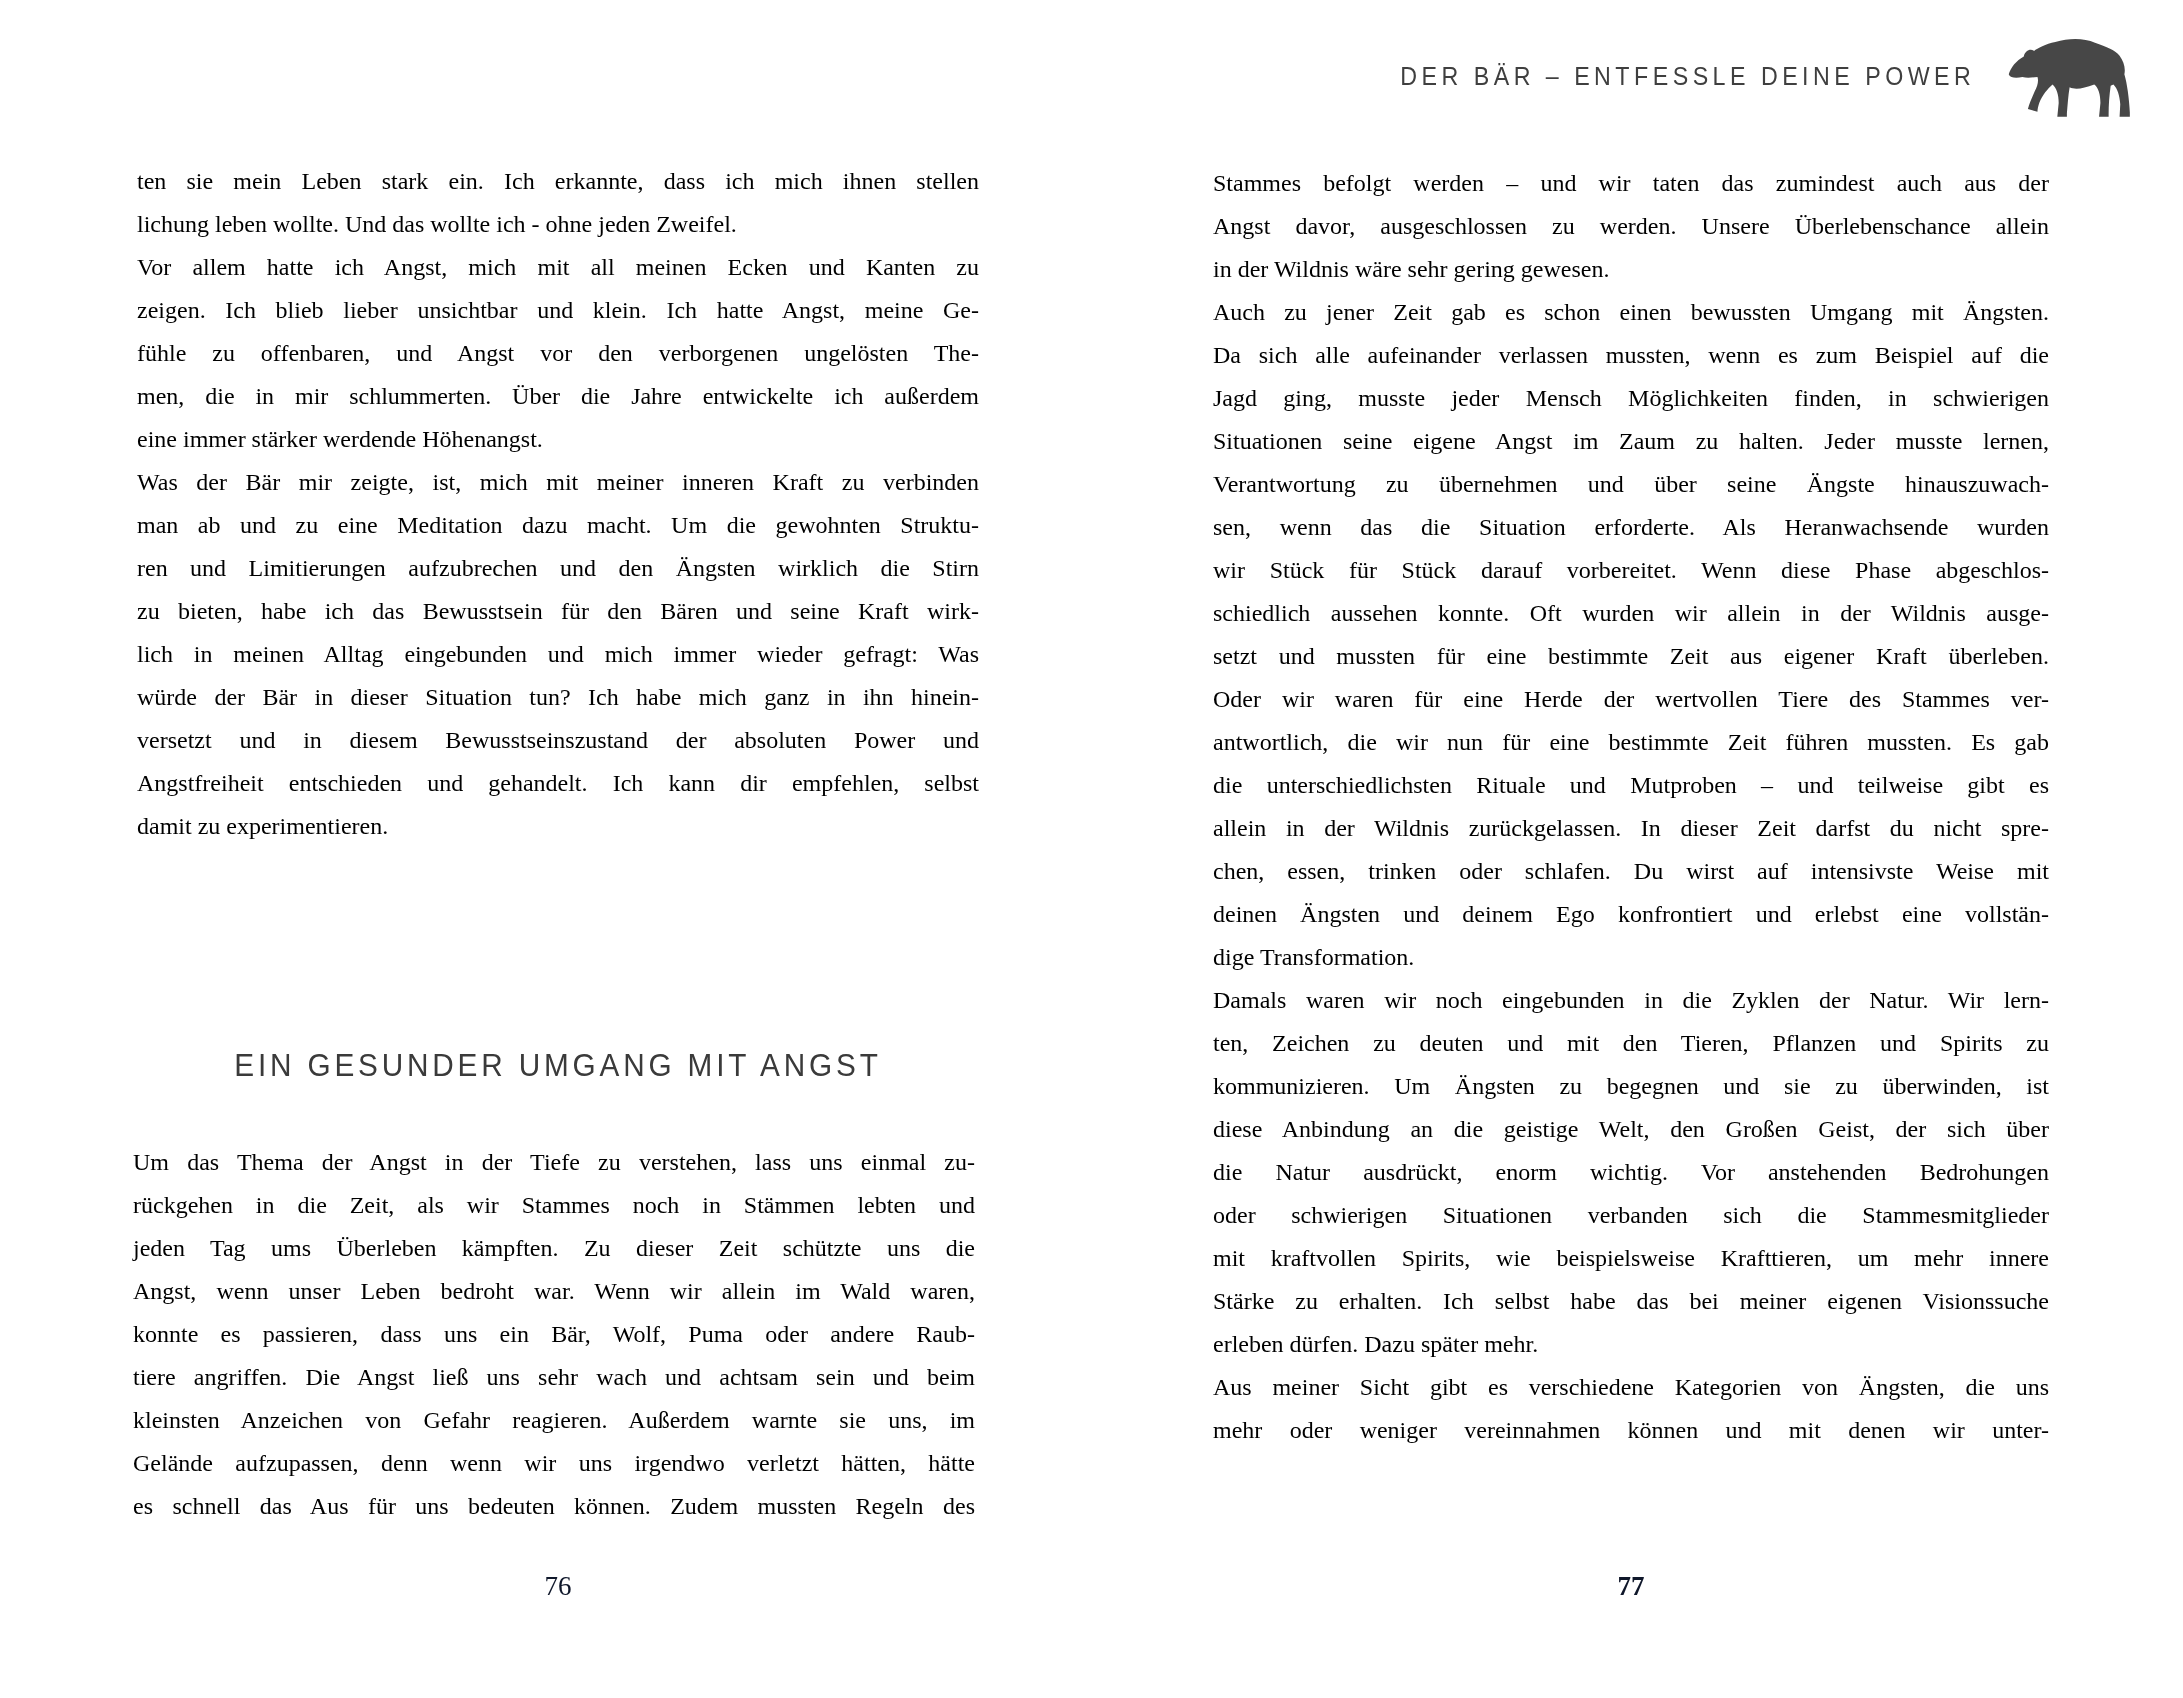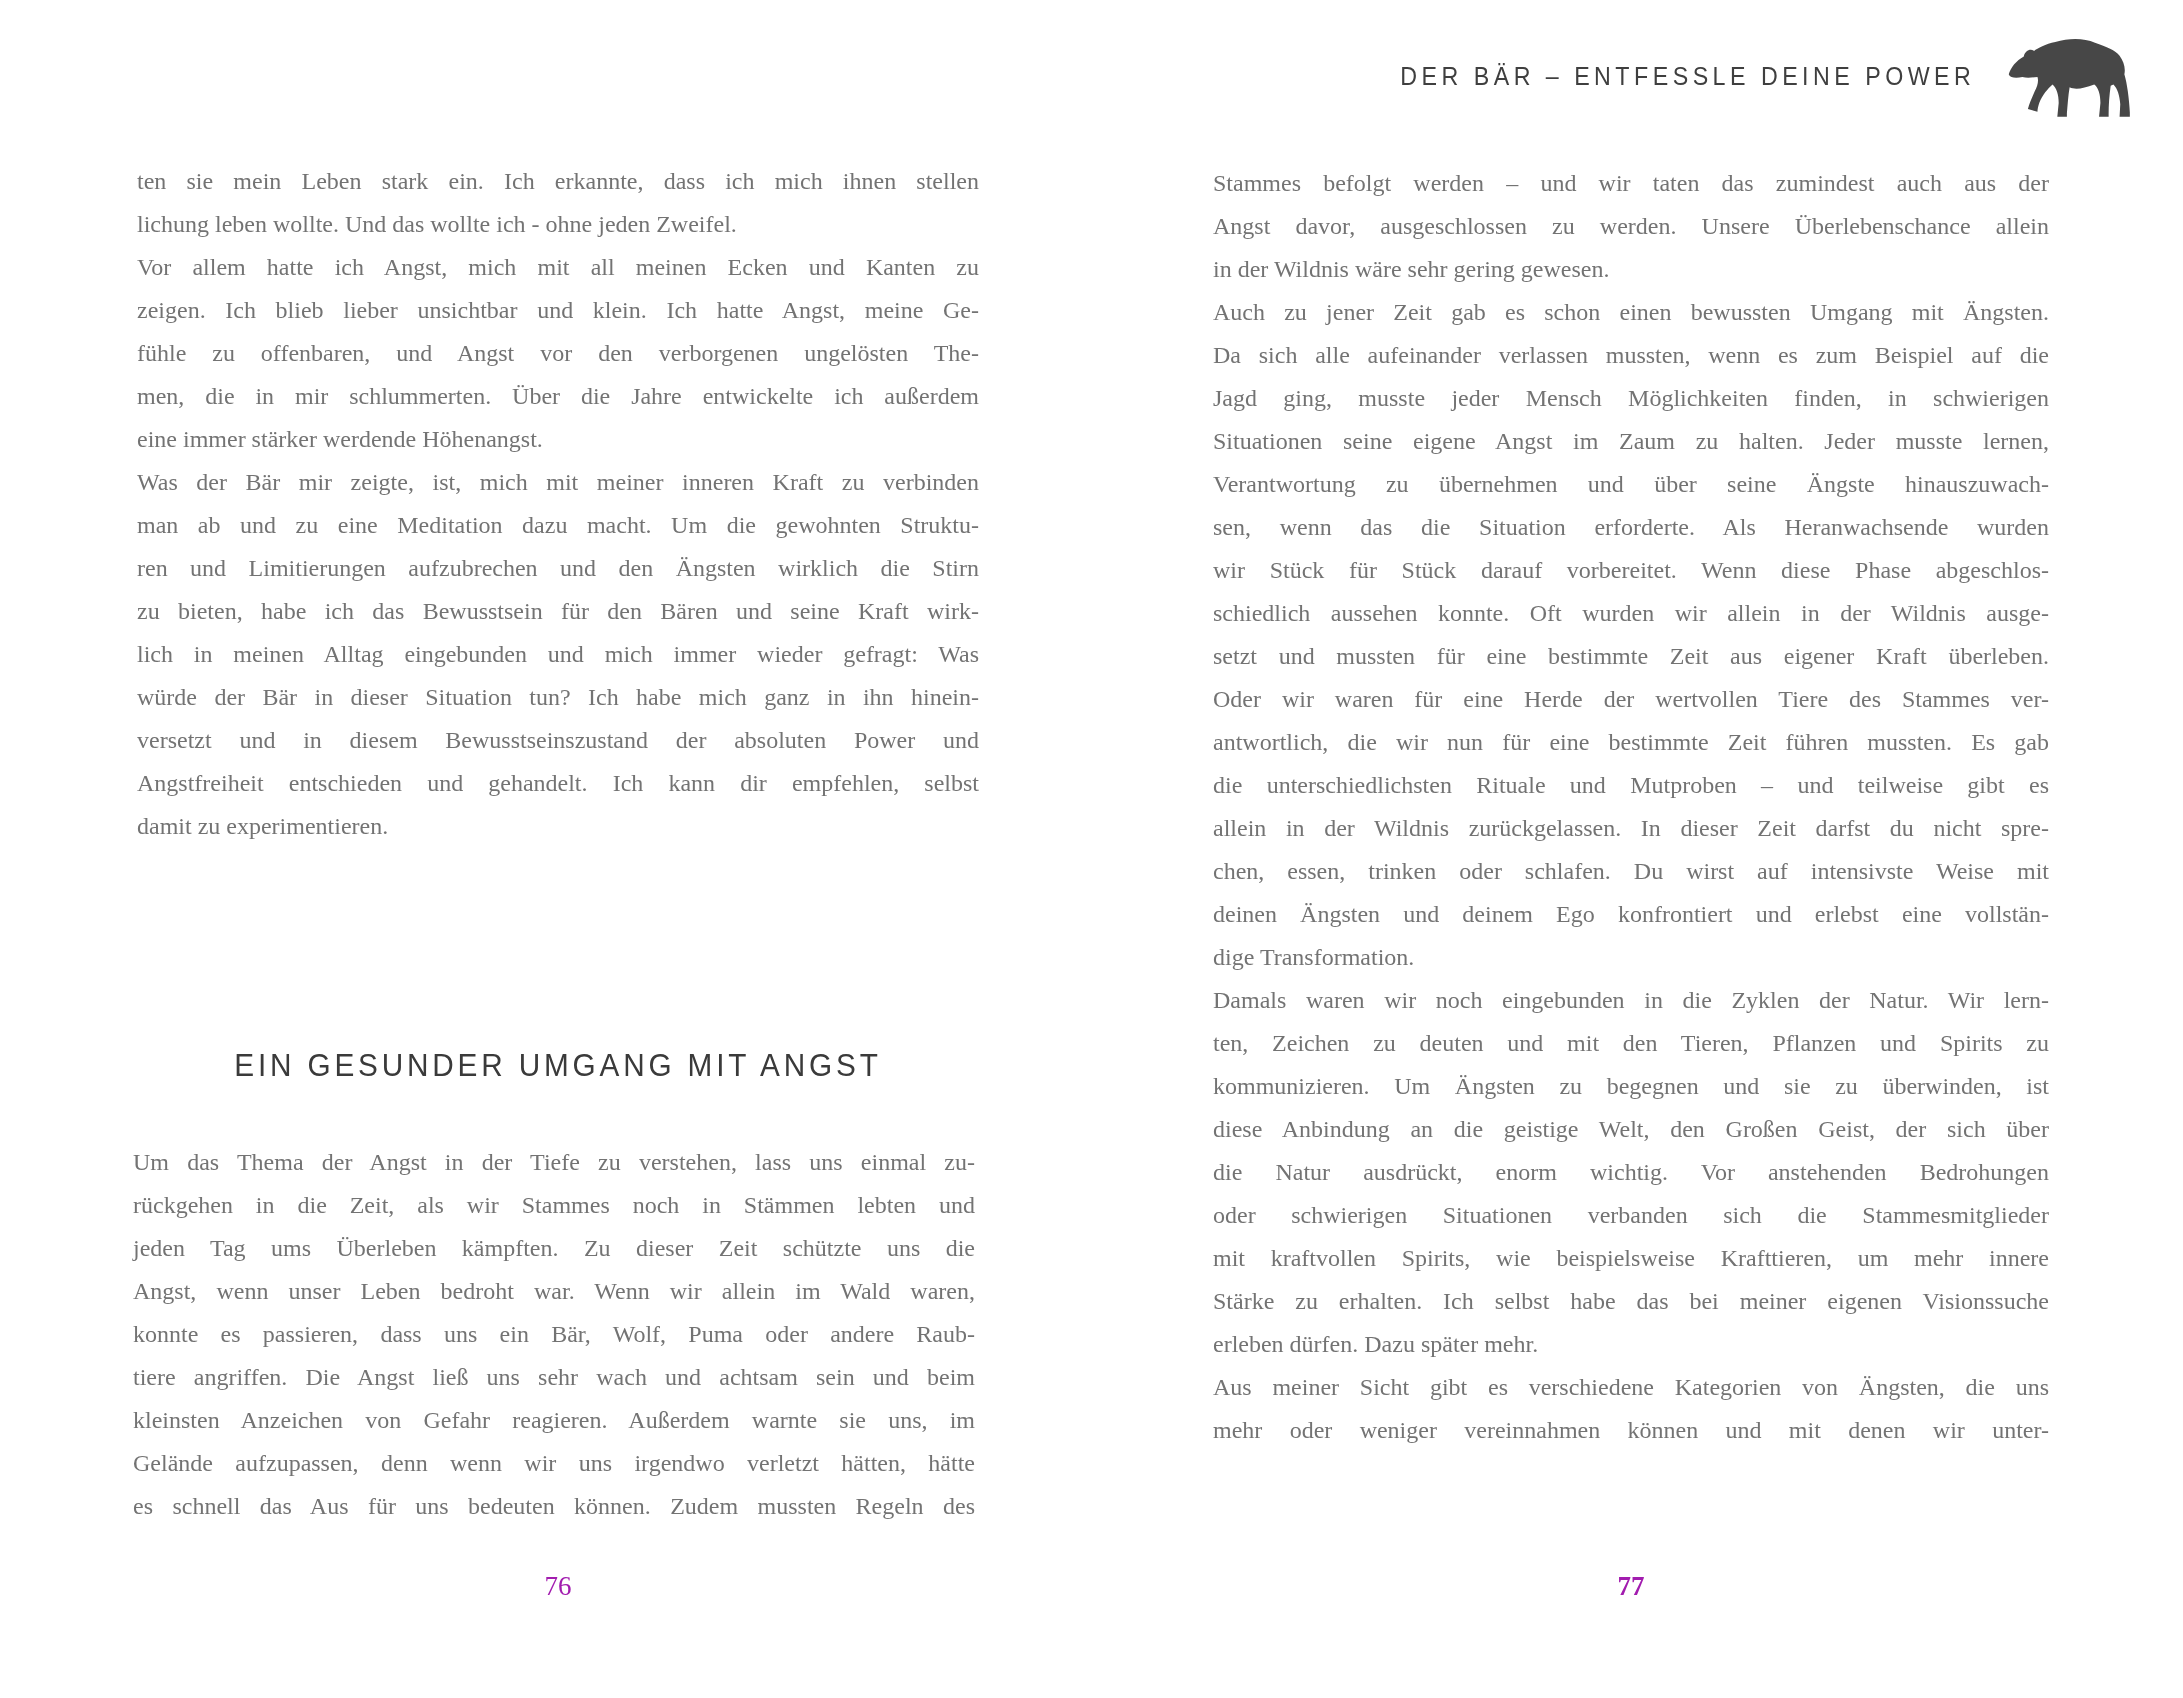--- a/index.html
+++ b/index.html
@@ -13,21 +13,21 @@
   }
   .page { position: absolute; top: 0; bottom: 0; }
   .page-left  { left: 0;    width: 1092px; }
   .page-right { left: 1092px; width: 1092px; }
 
   
   .body-text {
     position: absolute;
     font-size: 24px;
     line-height: 43px;
-    color: #737373;
+    color: #000000;
   }
   .body-top    { left: 137px;  top: 160px;  width: 842px; }
   .body-bottom { left: 133px;  top: 1141px; width: 842px; }
   .body-right  { left: 121px;  top: 162px;  width: 836px; }
 
   .line {
     height: 43px;
     text-align: justify;
     text-align-last: justify;
     text-justify: inter-word;
@@ -73,21 +73,21 @@
   }
   .bear-icon-wrap svg { display: block; width: 100%; height: 100%; }
 
   
   .page-number {
     position: absolute;
     top: 1570px;
     font-size: 27px;
     line-height: 33px;
     text-align: center;
-    color: #a21caf;
+    color: #0f172a;
   }
   .page-number-left  { left: 137px; width: 842px; }
   .page-number-right { left: 121px; width: 836px; font-weight: bold; }
 </style>
 </head>
 <body>
 
 <section class="page page-left">
   <div class="body-text body-top">
       <div class="line">ten sie mein Leben stark ein. Ich erkannte, dass ich mich ihnen stellen</div>

